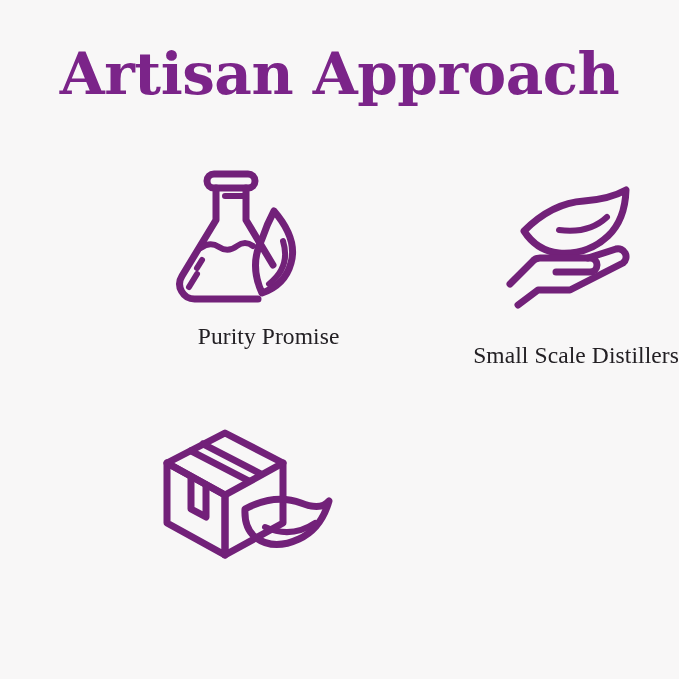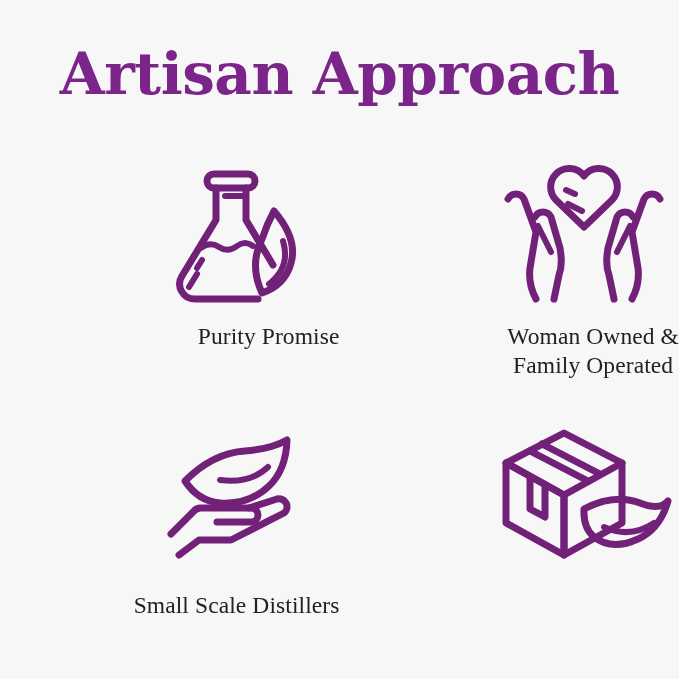--- a/index.html
+++ b/index.html
@@ -125,45 +125,20 @@
           <path class="stroke-thin" d="M27 110 l-8 13"></path>
 
           <path class="stroke" d="M104 47 q24 28 17 52 q-6 22 -29 30 q-13 -28 0 -54 q5 -15 12 -28 z"></path>
 
           <path class="stroke-thin" d="M113 77 q8 26 -14 43"></path>
         </svg>
       </div>
       <div class="feature-label">Purity Promise</div>
     </div>
 
-    <div class="cell cell-r1">
-      <div class="icon-wrap">
-        <svg width="172" height="140" viewBox="0 0 172 140" aria-hidden="true">
-
-          <path class="stroke" d="M86 63 L58 36 a18.5 18.5 0 0 1 0 -26 a18.5 18.5 0 0 1 28 2 a18.5 18.5 0 0 1 28 -2 a18.5 18.5 0 0 1 0 26 z"></path>
-
-          <path class="stroke-thin" d="M68 26 l9 4"></path>
-          <path class="stroke-thin" d="M70 40 l14 7"></path>
-
-          <path class="stroke" d="M10 35 a9 9 0 0 1 16 0 L38 68 L32 104 q-2 16 6 31"></path>
-
-          <path class="stroke" d="M37 53 a9 9 0 0 1 16 0 L62 84 q3 17 -1 27 l-5 24"></path>
-
-          <path class="stroke-thin" d="M40 62 L53 88"></path>
-
-          <path class="stroke" d="M162 35 a9 9 0 0 0 -16 0 L134 68 L140 104 q2 16 -6 31"></path>
-
-          <path class="stroke" d="M135 53 a9 9 0 0 0 -16 0 L110 84 q-3 17 1 27 l5 24"></path>
-
-          <path class="stroke-thin" d="M132 62 L119 88"></path>
-        </svg>
-      </div>
-      <div class="feature-label">Woman Owned &amp;
-Family Operated</div>
-    </div>
 
     <div class="cell cell-r2">
       <div class="icon-wrap">
         <svg width="160" height="125" viewBox="0 0 160 125" aria-hidden="true">
 
           <path class="stroke" d="M20 48 q28 -28 60 -30 q26 -2 42 -11 q-1 30 -18 46 q-20 19 -49 17 q-22 -2 -35 -22 z"></path>
 
           <path class="stroke-thin" d="M55 47 q30 4 48 -13"></path>
 
           <path class="stroke" d="M6 101 L28 79 a10 10 0 0 1 8 -4 H86 a7 7 0 0 1 0 14 H52"></path>

